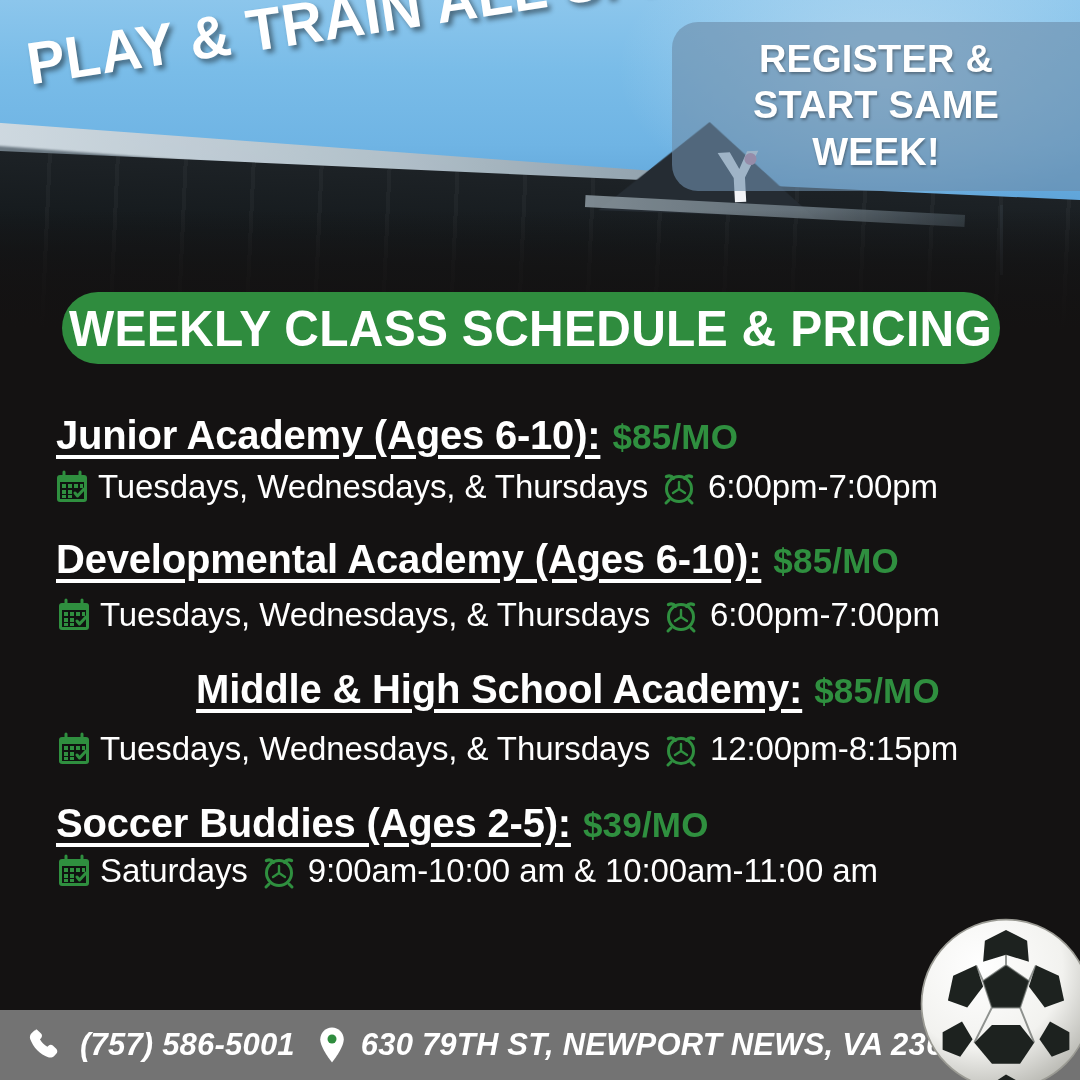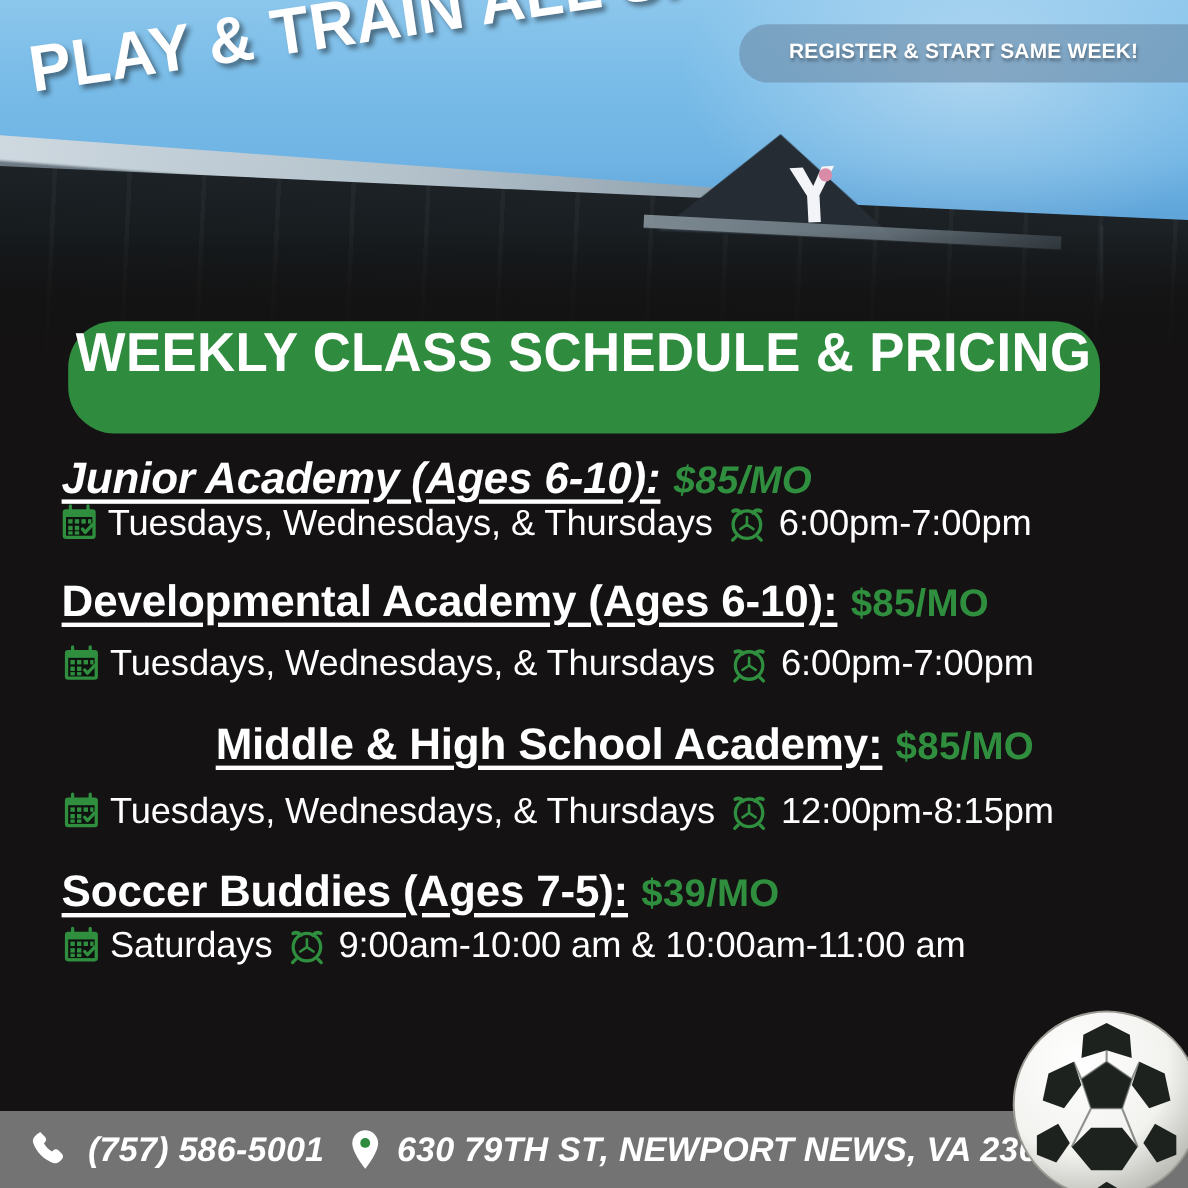--- a/index.html
+++ b/index.html
@@ -140,36 +140,36 @@
   .register-badge {
     position: absolute;
     right: 0; top: 22px;
     width: 408px;
     padding: 14px 22px 16px 22px;
     box-sizing: border-box;
     background: rgba(108,140,170,.62);
     border-radius: 26px 0 0 26px;
     color: #fff;
     font-weight: bold;
-    font-size: 19px;
+    font-size: 38px;
     line-height: 1.22;
     text-align: center;
     letter-spacing: .2px;
     text-shadow: 1px 2px 3px rgba(0,0,0,.35);
   }
 
   
   .title-pill {
     position: absolute;
     left: 62px; top: 292px;
-    width: 938px; height: 102px;
+    width: 938px; height: 72px;
     background: #2f8c3e;
     border-radius: 42px;
     display: flex;
-    align-items: flex-start;
+    align-items: center;
     justify-content: center;
   }
   .title-pill span {
     color: #ffffff;
     font-weight: bold;
     font-size: 47px;
     letter-spacing: .3px;
     transform: scale(1.02, 1.06);
     white-space: nowrap;
   }
@@ -215,21 +215,21 @@
   .ico {
     display: inline-block;
     flex: 0 0 auto;
     vertical-align: middle;
   }
   .ico-cal { margin-right: 8px; }
   .ico-clk { margin: 0 10px 0 12px; }
 
   
   .p0 { margin-top: 0; }
-  .p0 .prog-head { margin-bottom: 0; font-style: italic; }
+  .p0 .prog-head { margin-bottom: 12px; }
   .p0 .prog-line { margin-left: -2px; }
   .p1 { margin-top: 32px; }
   .p1 .prog-name { font-size: 40px; }
   .p1 .prog-head { margin-bottom: 16px; }
   .p2 { margin-top: 34px; text-align: center; }
   .p2 .prog-head { margin-bottom: 20px; }
   .p3 { margin-top: 34px; }
   .p3 .prog-head { margin-bottom: 8px; }
   .p3 .prog-line { font-size: 33px; }
 
@@ -397,21 +397,21 @@
           <path d="M31.5 8.5 a6 6 0 0 0 -7 1.6" stroke="#2f8f3f" stroke-width="3.4" fill="none" stroke-linecap="round"></path>
           <path d="M19 21 v-7 M19 21 l6 4 M19 21 l-6 4" stroke="#2f8f3f" stroke-width="2.4" fill="none" stroke-linecap="round"></path>
           <path d="M9 32 l-3 3 M29 32 l3 3" stroke="#2f8f3f" stroke-width="3" stroke-linecap="round"></path>
         </svg>
         <span>12:00pm-8:15pm</span>
       </div>
     </div>
 
     <div class="program p3">
       <div class="prog-head">
-        <span class="prog-name">Soccer Buddies (Ages 7-5):</span><span class="prog-price">$39/MO</span>
+        <span class="prog-name">Soccer Buddies (Ages 2-5):</span><span class="prog-price">$39/MO</span>
       </div>
       <div class="prog-line">
         <svg class="ico ico-cal" width="36" height="36" viewBox="0 0 36 36">
           <rect x="3" y="6" width="30" height="27" rx="3" fill="#2f8f3f"></rect>
           <rect x="6" y="13" width="24" height="17" fill="#0f1310"></rect>
           <path d="M10 3 v7 M26 3 v7" stroke="#2f8f3f" stroke-width="3" stroke-linecap="round" fill="none"></path>
           <g fill="#2f8f3f">
             <rect x="8" y="15" width="4" height="4"></rect>
               <rect x="14" y="15" width="4" height="4"></rect>
             <rect x="20" y="15" width="4" height="4"></rect>

